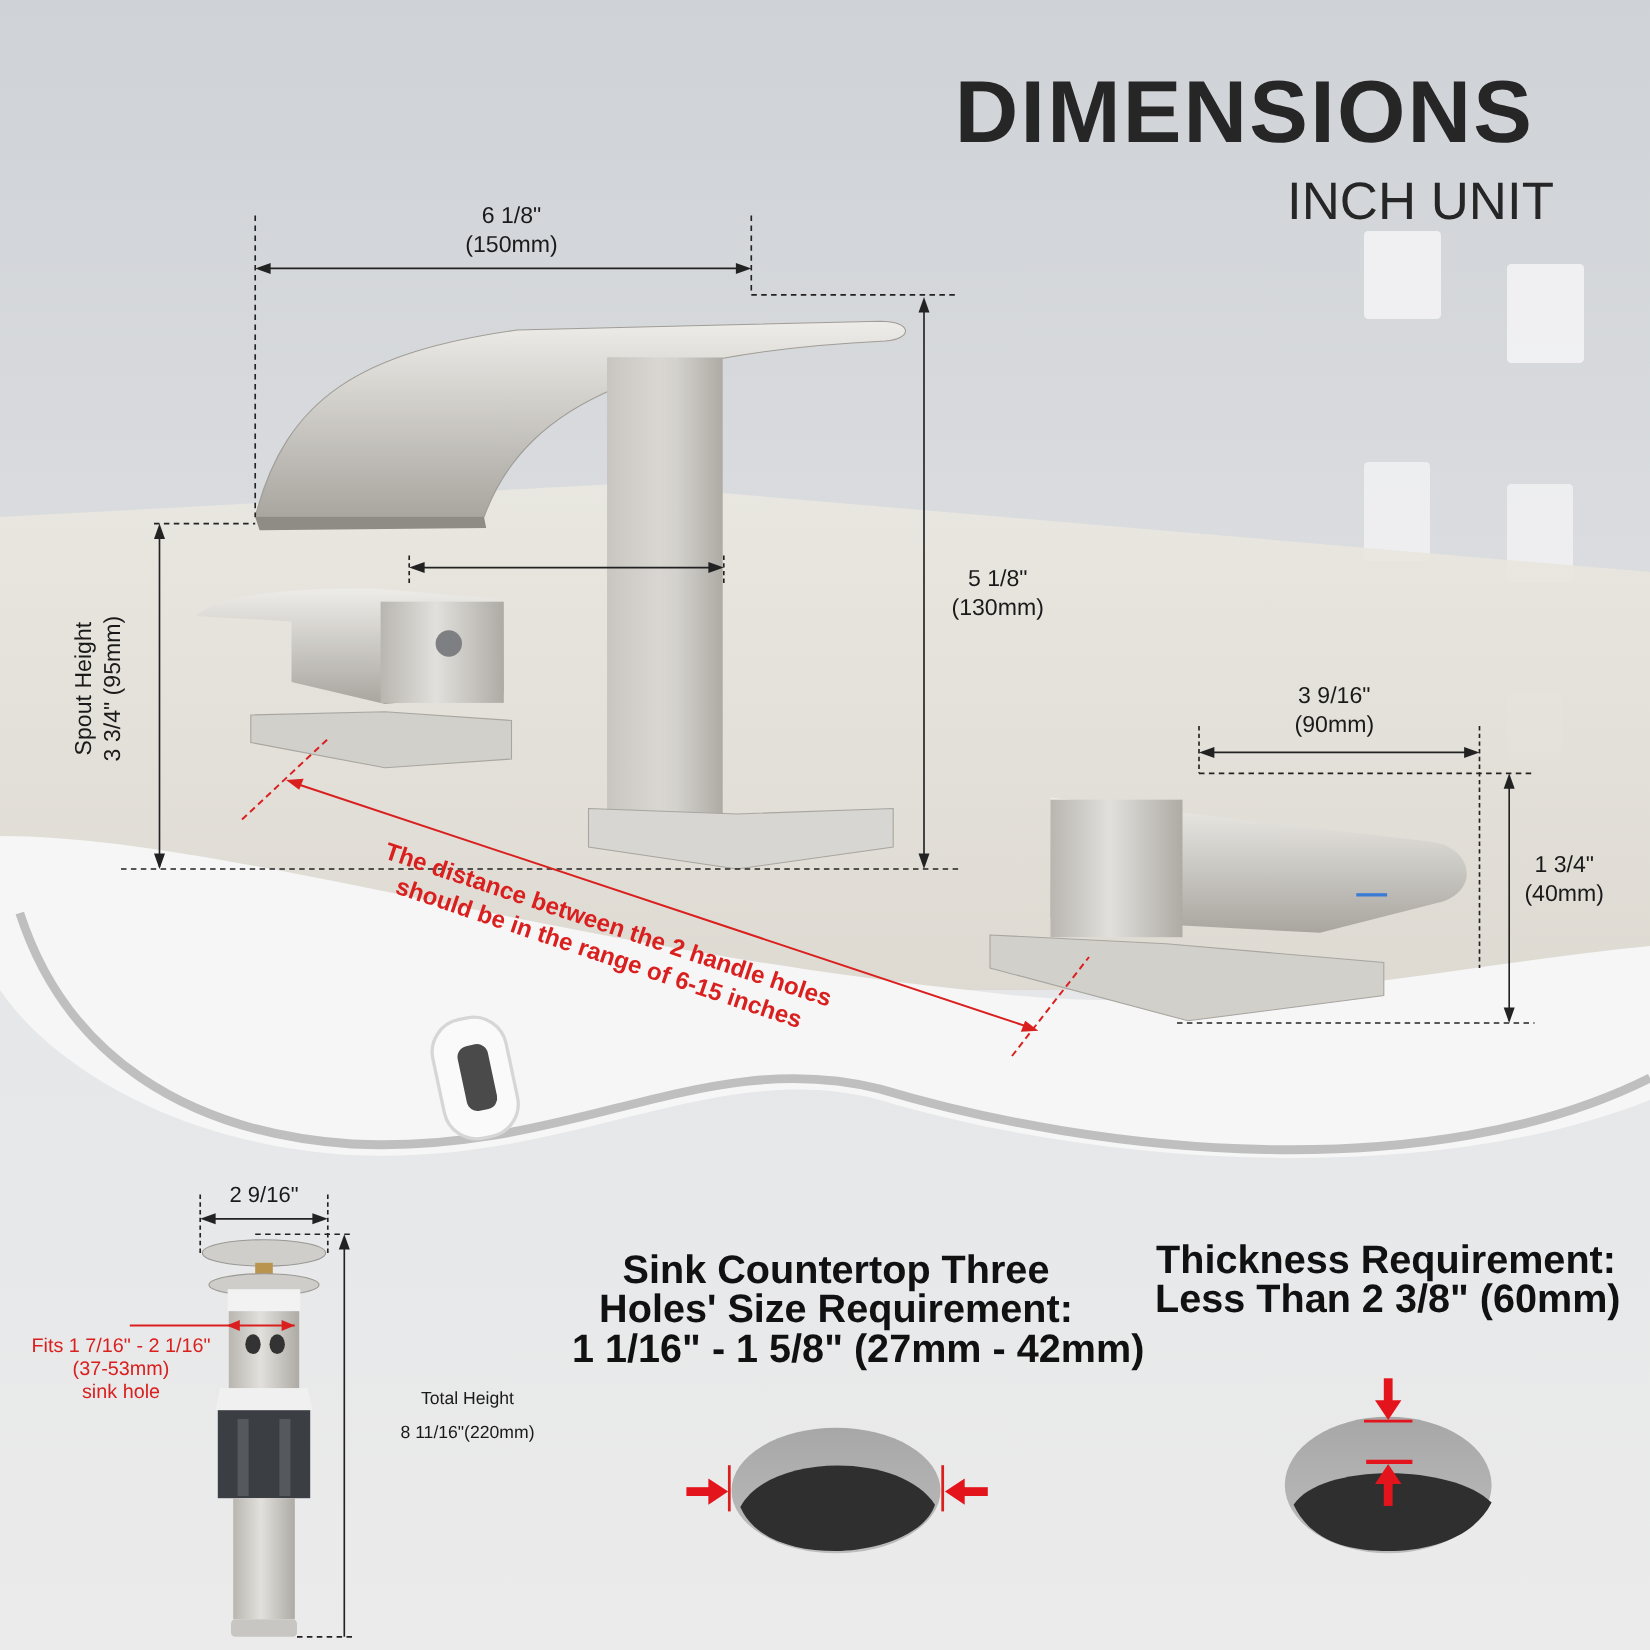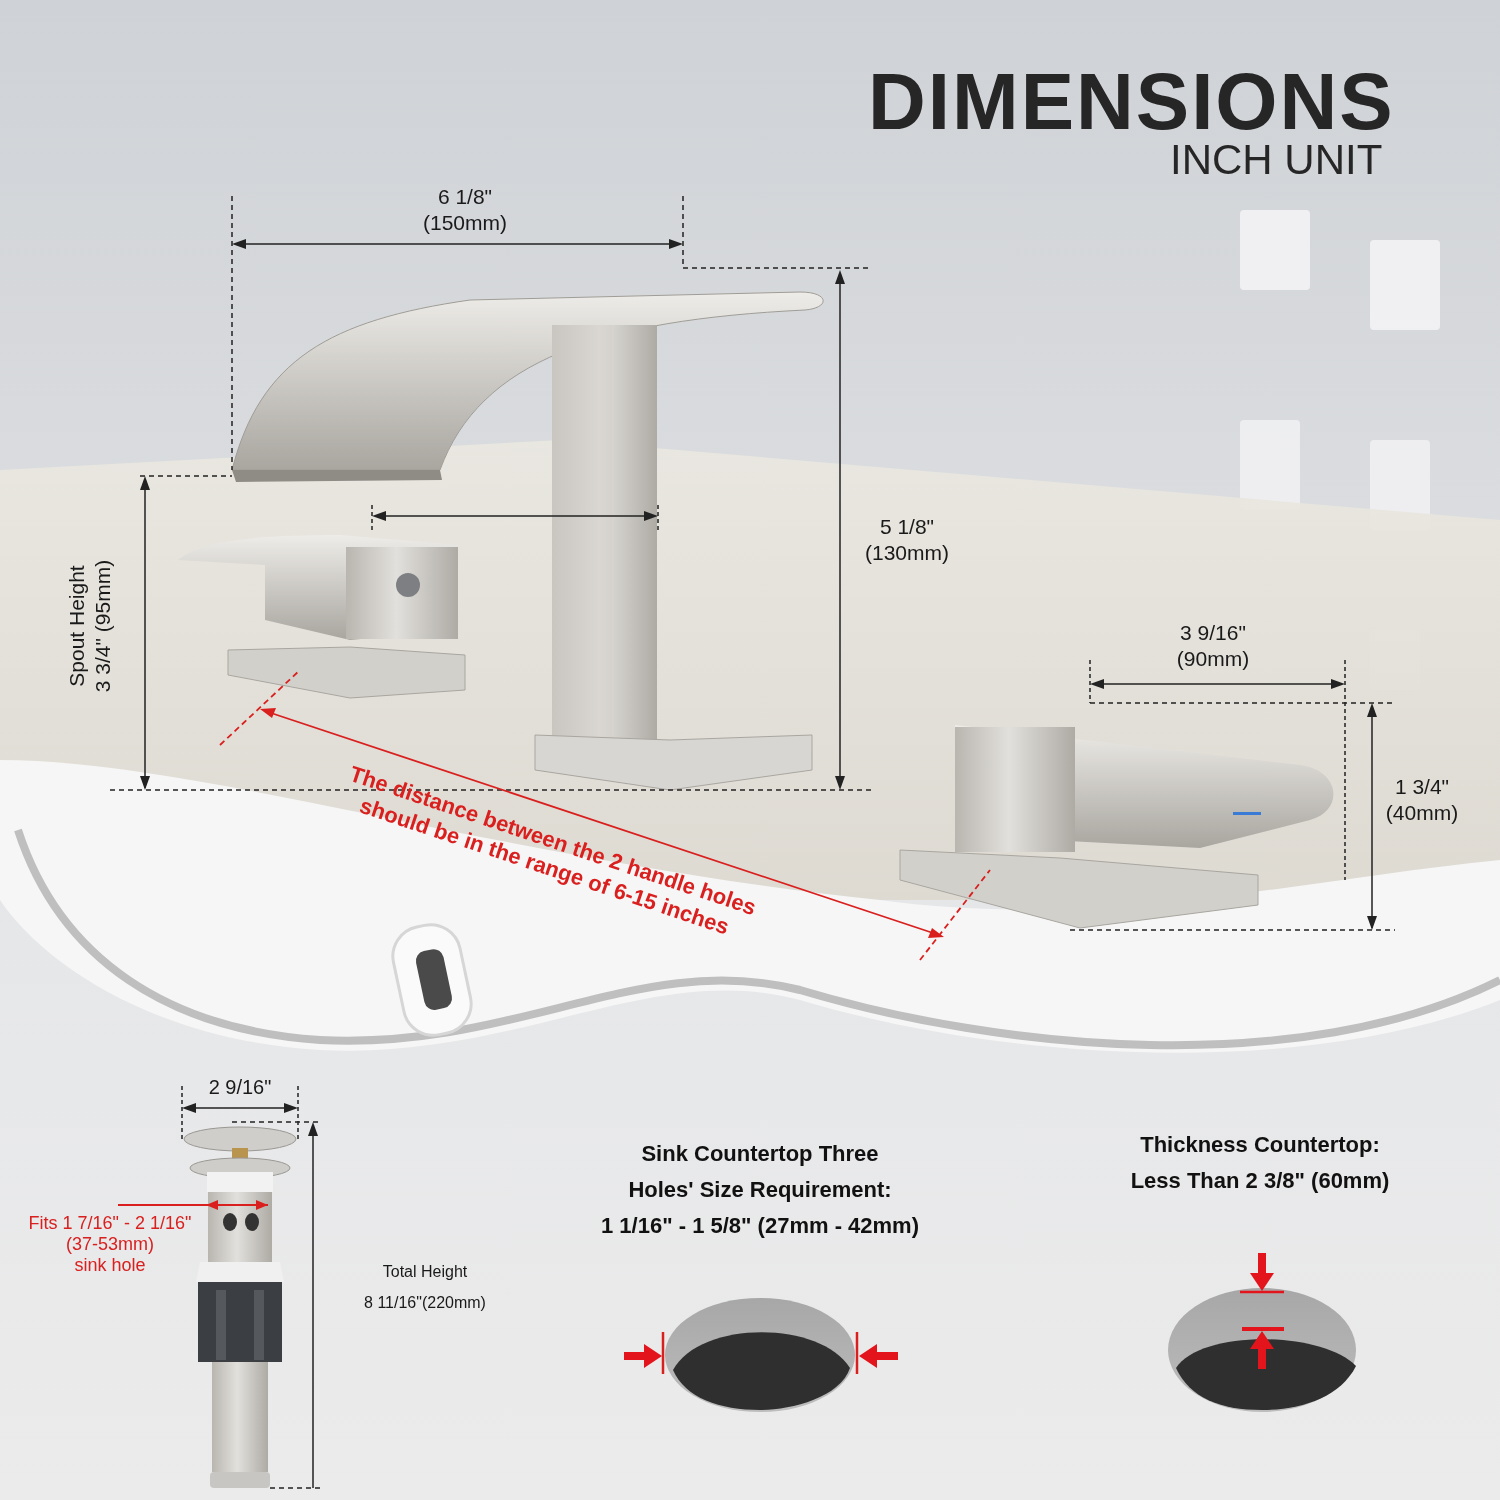--- a/index.html
+++ b/index.html
@@ -2,22 +2,22 @@
 <html><head>
 <meta charset="utf-8">
 <style>
   html, body { margin:0; padding:0; }
   body { width:1500px; height:1500px; overflow:hidden; font-family:"Liberation Sans", sans-serif; }
   #stage { position:relative; width:1500px; height:1500px; overflow:hidden;
     background: linear-gradient(180deg,#cfd2d6 0%,#dcdee1 40%,#e6e7e9 62%,#ebebeb 100%); }
   .abs { position:absolute; }
   .dim-text { position:absolute; color:#1a1a1a; font-size:21px; text-align:center; line-height:26px; white-space:nowrap; }
   .title { position:absolute; left:868px; top:56px; font-size:80px; font-weight:bold; color:#262626; letter-spacing:2px; }
-  .subtitle { position:absolute; left:1170px; top:136px; font-size:42px; color:#262626; }
-  .req { position:absolute; font-size:22px; font-weight:bold; color:#111; text-align:center; line-height:36px; white-space:nowrap; }
+  .subtitle { position:absolute; left:1170px; top:156px; font-size:48px; color:#262626; }
+  .req { position:absolute; font-size:36px; font-weight:bold; color:#111; text-align:center; line-height:36px; white-space:nowrap; }
   .red-note { position:absolute; color:#d9201f; font-size:22px; font-weight:bold; line-height:27px; white-space:nowrap; }
   svg { position:absolute; left:0; top:0; }
 </style>
 </head>
 <body>
 
 <div id="stage">
 
   <div class="abs" style="left:1180px;top:190px;width:320px;height:500px;">
     <div class="abs" style="left:60px;top:20px;width:70px;height:80px;background:#f4f5f6;opacity:.85;border-radius:4px;"></div>
@@ -229,16 +229,16 @@
     <div>8 11/16"(220mm)</div>
   </div>
 
   <div class="req" style="left:520px;top:1136px;width:480px;">
     <div>Sink Countertop Three</div>
     <div>Holes' Size Requirement:</div>
     <div>1 1/16" - 1 5/8" (27mm - 42mm)</div>
   </div>
 
   <div class="req" style="left:1050px;top:1127px;width:420px;">
-    <div>Thickness Countertop:</div>
+    <div>Thickness Requirement:</div>
     <div>Less Than 2 3/8" (60mm)</div>
   </div>
 </div>
 
 </body></html>

